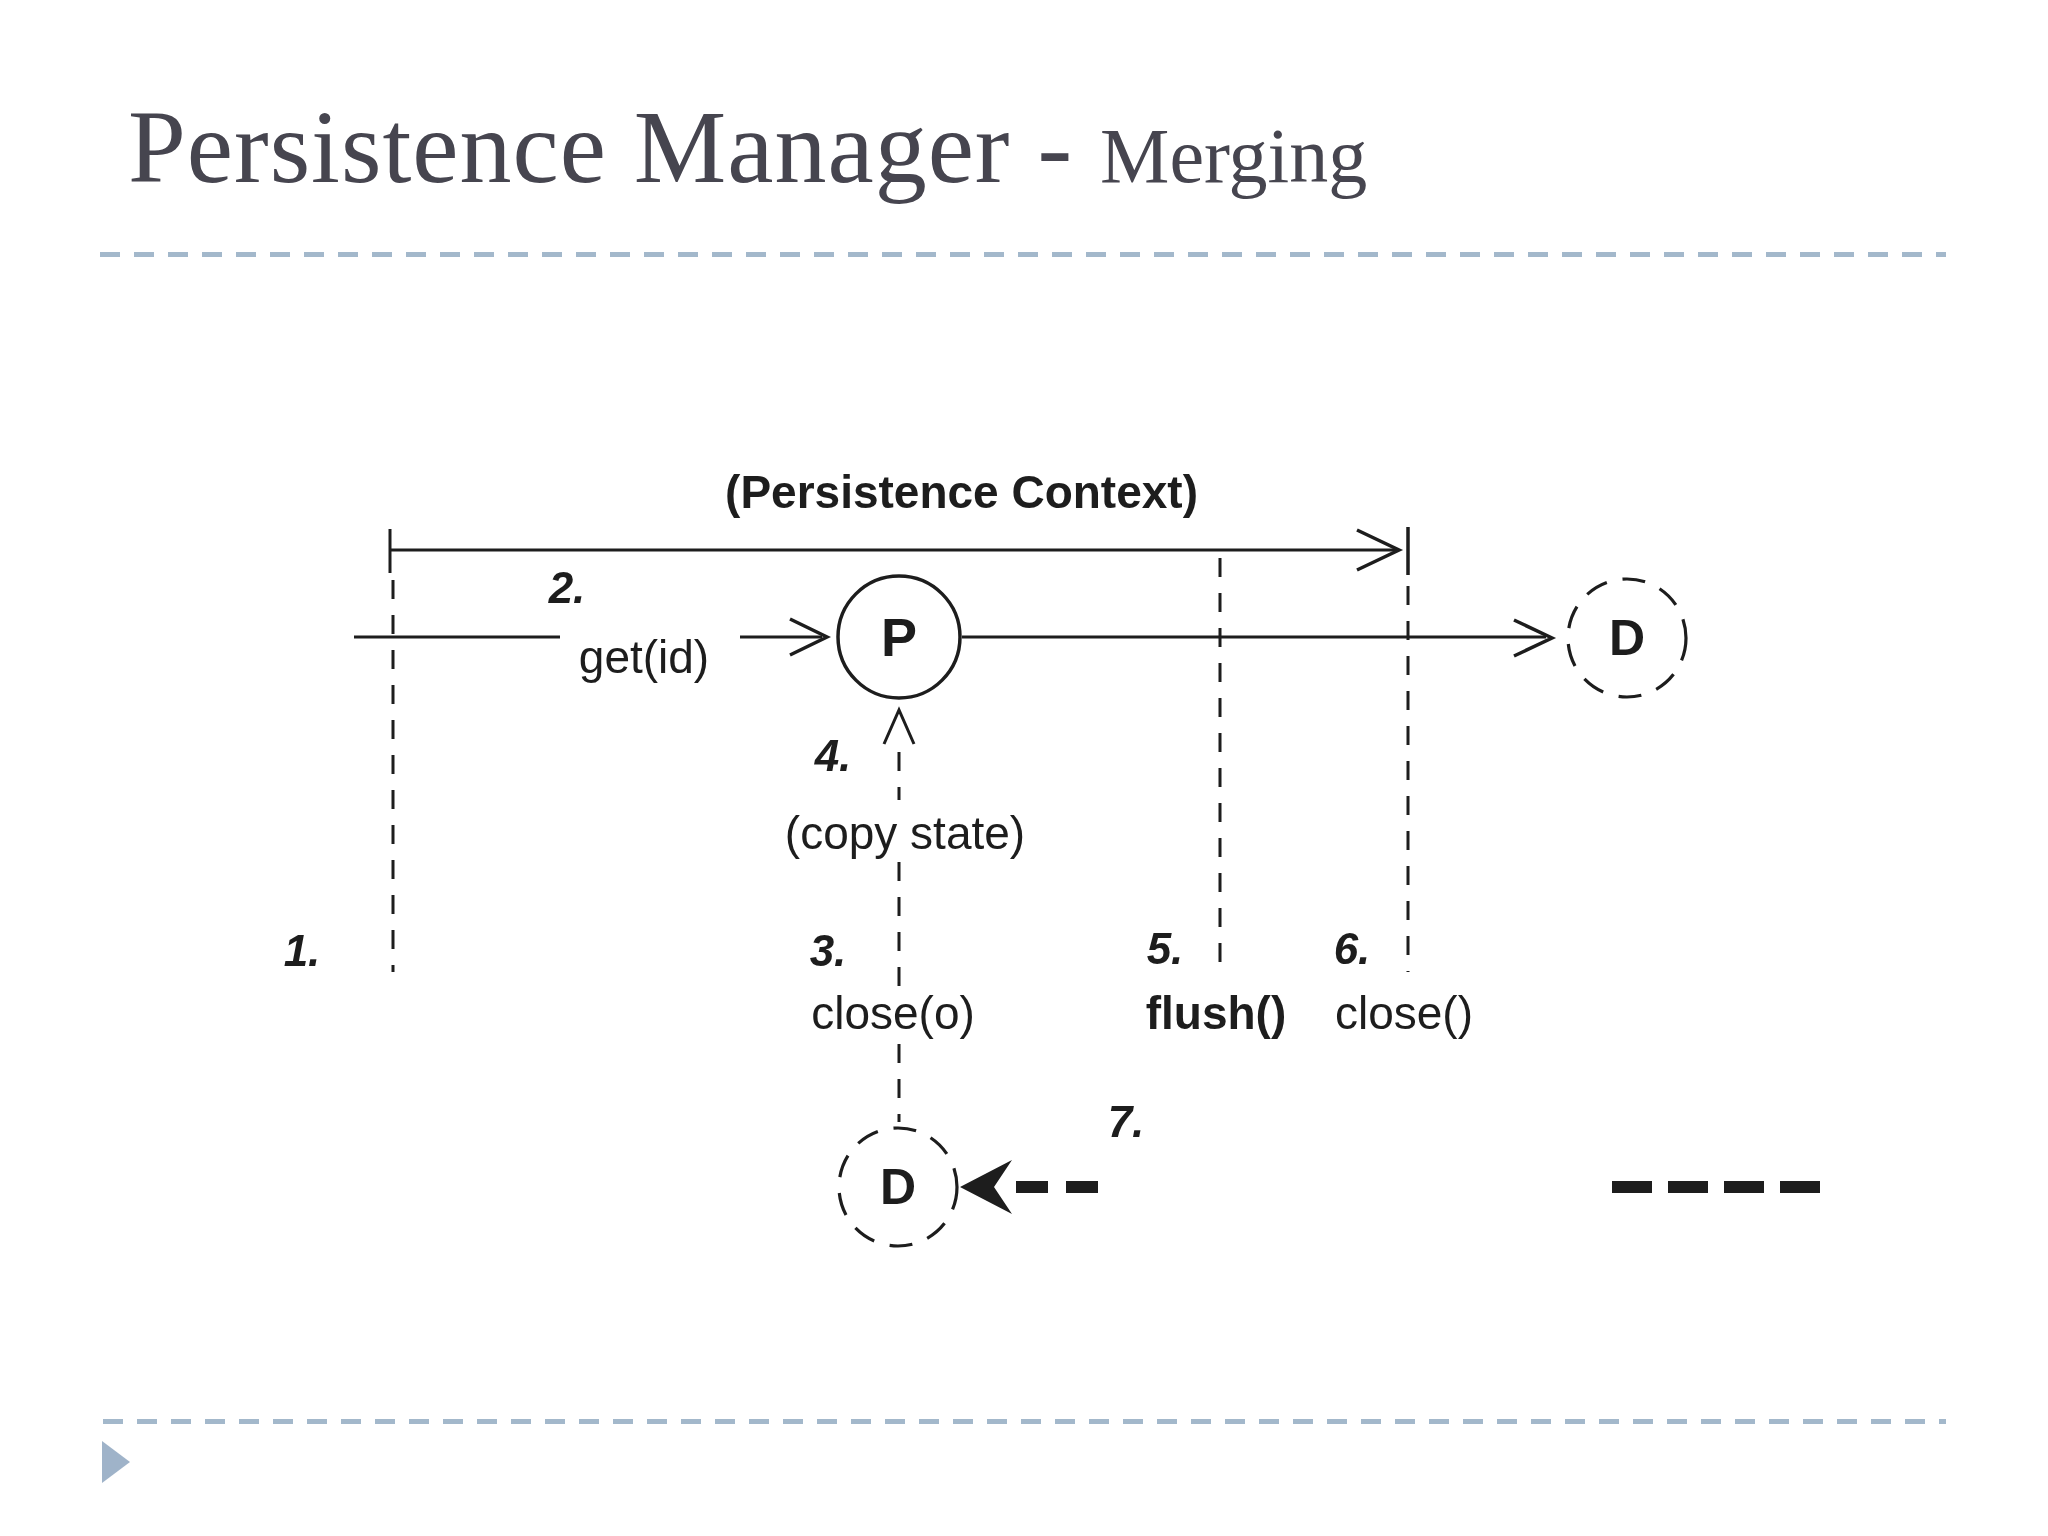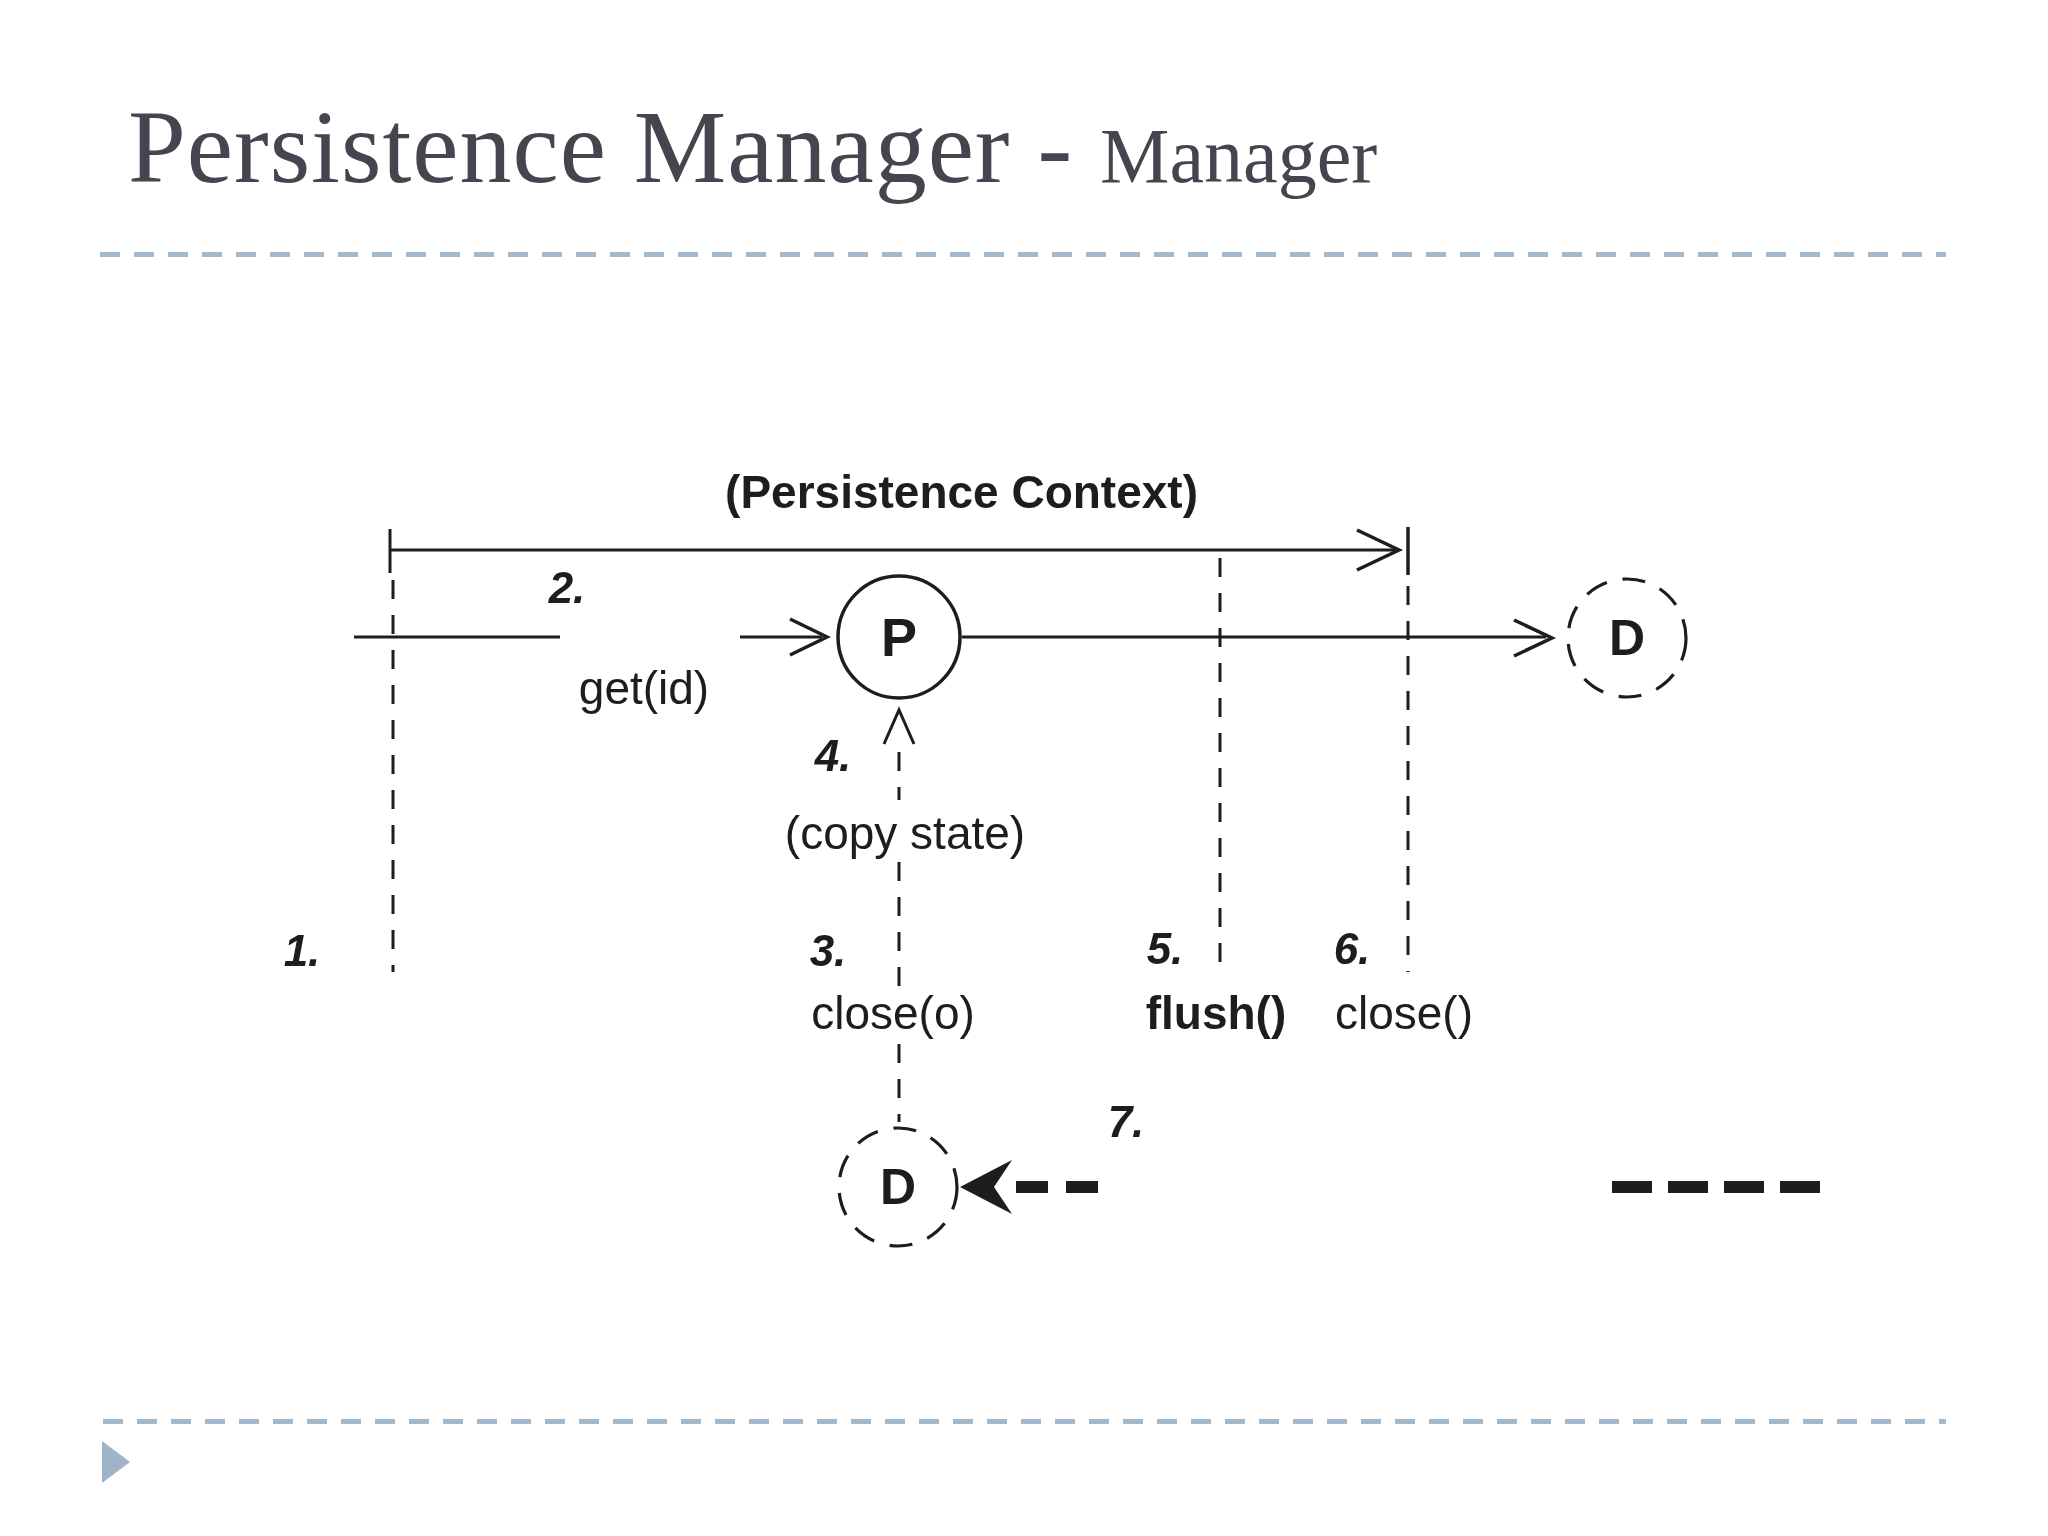--- a/index.html
+++ b/index.html
@@ -39,21 +39,21 @@
     color:#1d1d1d;font-weight:bold;
   }
   .letter-p{font-size:54px;}
   .letter-d{font-size:50px;}
 </style>
 </head>
 <body>
 
 <div class="slide">
 
-  <header class="title"><span class="title-main">Persistence Manager - </span><span class="title-sub">Manager</span></header>
+  <header class="title"><span class="title-main">Persistence Manager - </span><span class="title-sub">Merging</span></header>
 
   <div class="rule rule-top"></div>
   <div class="rule rule-bottom"></div>
   <div class="footer-triangle"></div>
 
   <svg class="geom" viewBox="0 0 2048 1536" fill="none" stroke="#1d1d1d">
 
     <path d="M390 529 V573" stroke-width="3"></path>
     <path d="M390 550 H1397" stroke-width="3"></path>
     <path d="M1357 530 L1399 550 L1357 570" stroke-width="3.5"></path>
@@ -86,21 +86,21 @@
     <rect x="1780" y="1181" width="40" height="12" fill="#1d1d1d" stroke="none"></rect>
   </svg>
 
   <div class="lbl hdr" style="left:598px;top:469px;width:600px;text-align:right;">(Persistence Context)</div>
 
   <div class="letter letter-p" style="left:839px;top:577px;width:120px;height:120px;">P</div>
   <div class="letter letter-d" style="left:1567px;top:578px;width:120px;height:120px;">D</div>
   <div class="letter letter-d" style="left:838px;top:1127px;width:120px;height:120px;">D</div>
 
   <div class="lbl num" style="left:532px;top:566px;width:70px;">2.</div>
-  <div class="lbl fn" style="left:544px;top:634px;width:200px;margin-top:31px;">get(id)</div>
+  <div class="lbl fn" style="left:544px;top:634px;width:200px;">get(id)</div>
 
   <div class="lbl num" style="left:798px;top:734px;width:70px;">4.</div>
   <div class="lbl fn" style="left:705px;top:810px;width:400px;">(copy state)</div>
 
   <div class="lbl num" style="left:267px;top:929px;width:70px;">1.</div>
 
   <div class="lbl num" style="left:793px;top:929px;width:70px;">3.</div>
   <div class="lbl fn" style="left:743px;top:990px;width:300px;">close(o)</div>
 
   <div class="lbl num" style="left:1130px;top:927px;width:70px;">5.</div>

